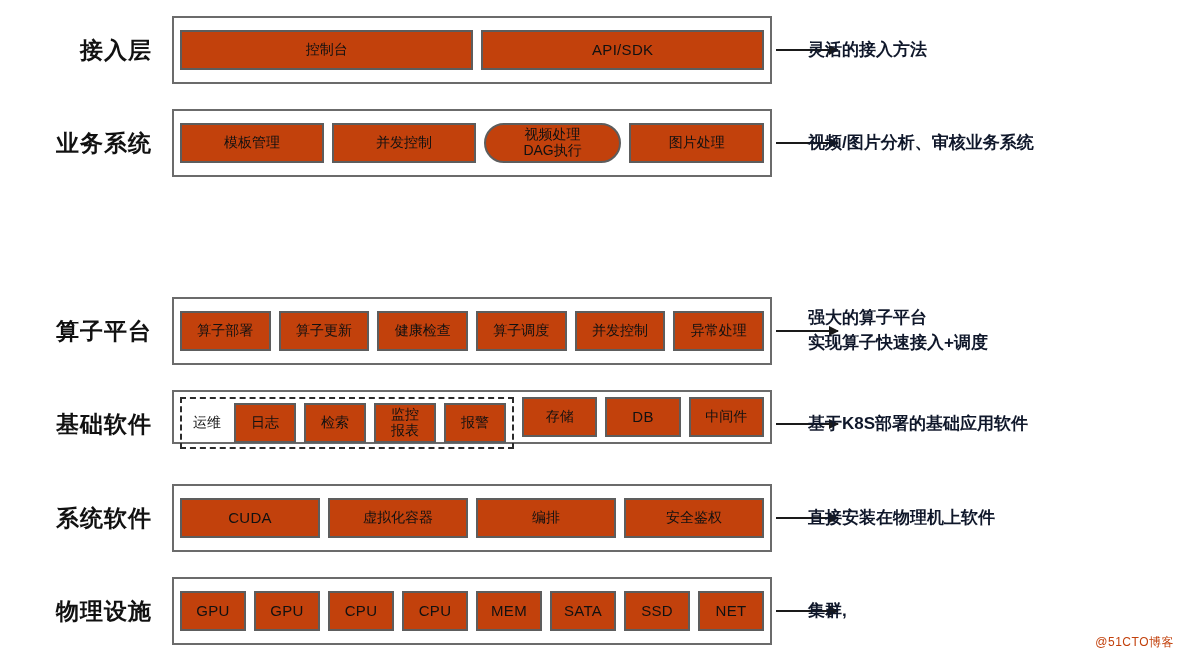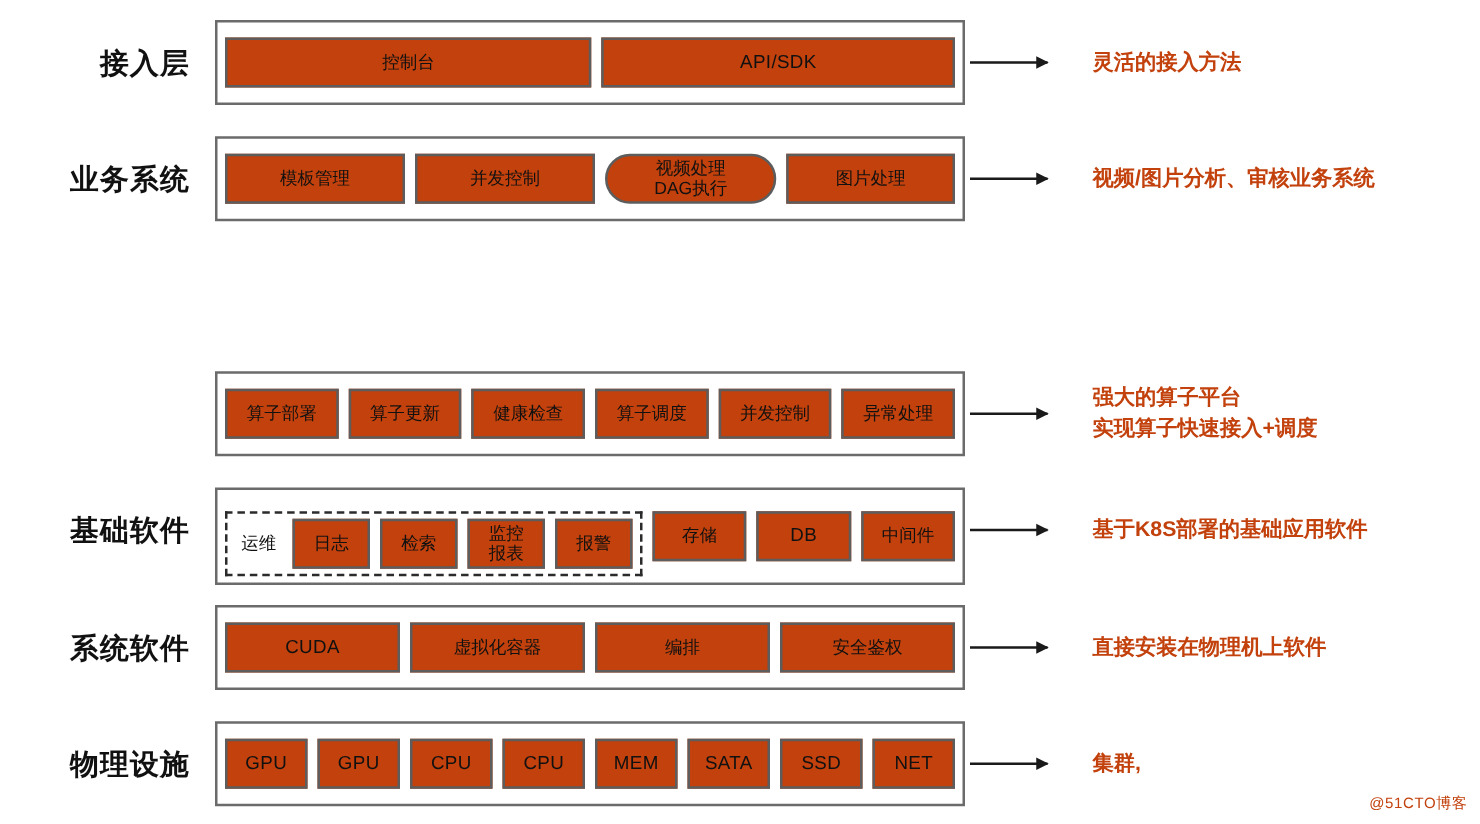--- a/index.html
+++ b/index.html
@@ -130,44 +130,44 @@
     position: absolute;
     right: -1px;
     top: -4px;
     border-top: 5px solid transparent;
     border-bottom: 5px solid transparent;
     border-left: 10px solid #1a1a1a;
   }
 
   .annotation {
     position: absolute;
-    left: 874px;
+    left: 808px;
     top: 0;
     height: 68px;
     display: flex;
     flex-direction: column;
     justify-content: center;
     font-size: 17px;
     font-weight: bold;
     line-height: 1.45;
-    color: #c2410c;
+    color: #0f172a;
     white-space: pre-line;
   }
 
   
   #row-0 { top: 16px; }
   #row-1 { top: 109px; }
   #row-2 { top: 203px; }
   #row-3 { top: 297px; }
   #row-4 { top: 390px; }
   #row-5 { top: 484px; }
   #row-6 { top: 577px; }
 
   
-  #row-4 .layer-container { height: 78px; }
+  #row-4 .layer-container { height: 54px; }
   #row-4 { height: 70px; }
 
   .watermark {
     position: absolute;
     right: 10px;
     bottom: 8px;
     font-size: 12px;
     color: #c2410c;
     letter-spacing: 0.5px;
     user-select: none;
@@ -196,20 +196,21 @@
           <div class="cell" style="flex: 1 1 0px;">并发控制</div>
           <div class="cell" style="flex: 0.95 1 0px; border-radius: 20px;">视频处理
 DAG执行</div>
           <div class="cell" style="flex: 0.93 1 0px;">图片处理</div>
         </div>
       </div>
       <div class="arrow"></div>
       <div class="annotation">视频/图片分析、审核业务系统</div>
     </div>
     <div class="layer-row" id="row-3">
+      <div class="layer-label">算子平台</div>
       <div class="layer-container">
         <div class="cells">
           <div class="cell" style="flex: 1 1 0px;">算子部署</div>
           <div class="cell" style="flex: 1 1 0px;">算子更新</div>
           <div class="cell" style="flex: 1 1 0px;">健康检查</div>
           <div class="cell" style="flex: 1 1 0px;">算子调度</div>
           <div class="cell" style="flex: 1 1 0px;">并发控制</div>
           <div class="cell" style="flex: 1 1 0px;">异常处理</div>
         </div>
       </div>

